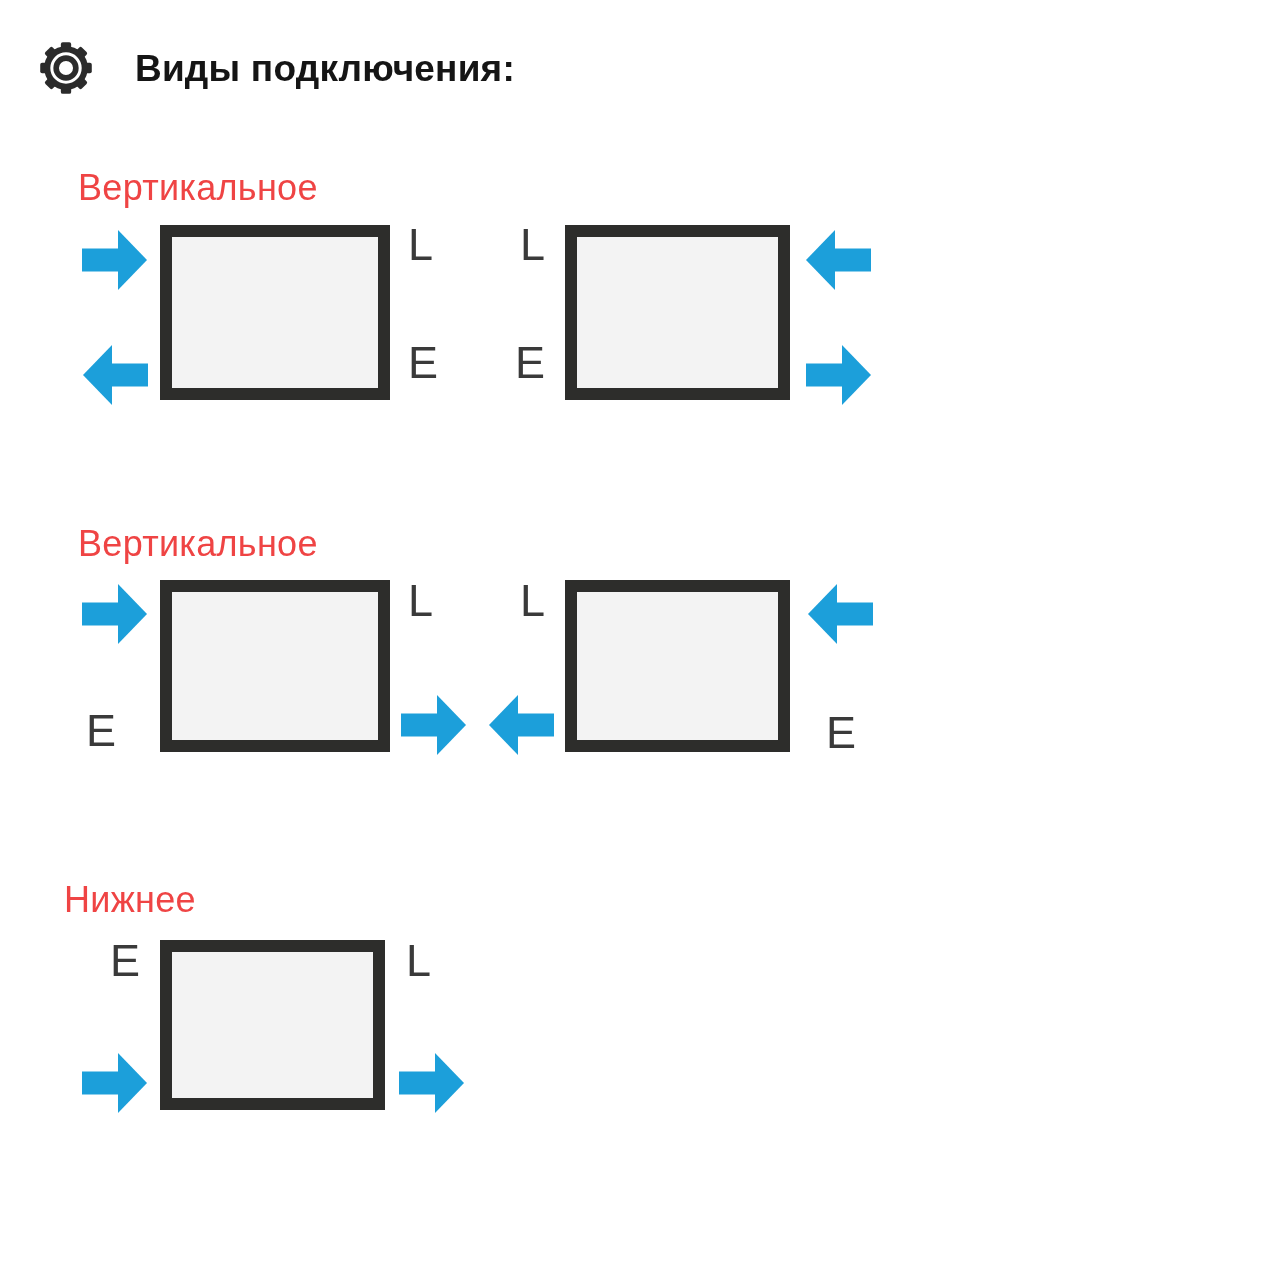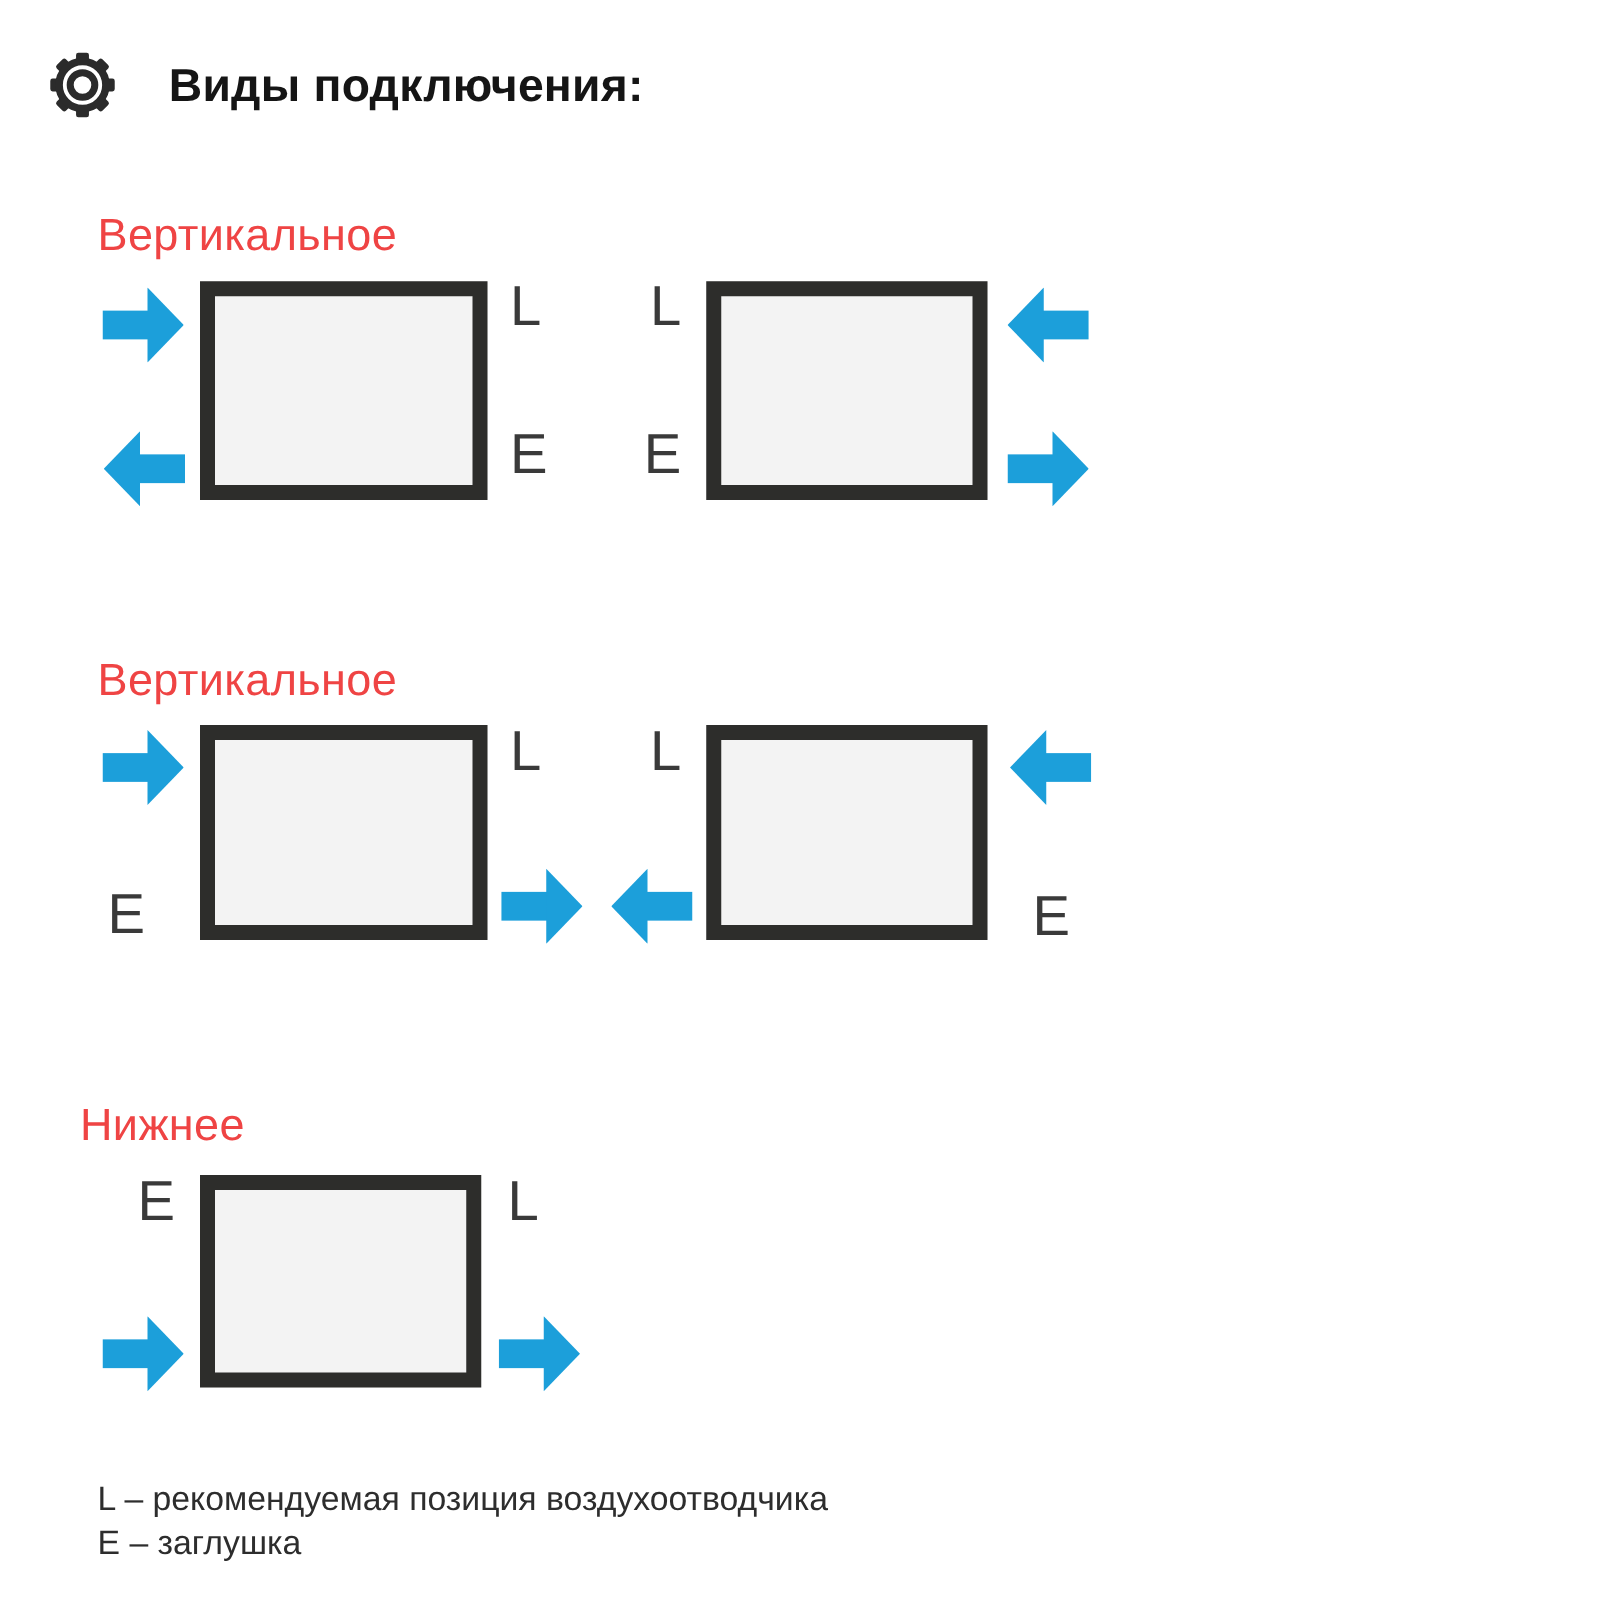--- a/index.html
+++ b/index.html
@@ -142,18 +142,14 @@
         <polygon points="36,0 65,30 36,60"></polygon>
       </svg>
   </span>
   <span class="arrow" style="left:399px;top:1053px;">
     <svg viewBox="0 0 65 60">
         <rect x="0" y="18.5" width="37" height="23"></rect>
         <polygon points="36,0 65,30 36,60"></polygon>
       </svg>
   </span>
 
-  <div class="legend">
-    <p>L – рекомендуемая позиция воздухоотводчика</p>
-    <p>E – заглушка</p>
-  </div>
 
 </div>
 
 </body></html>

